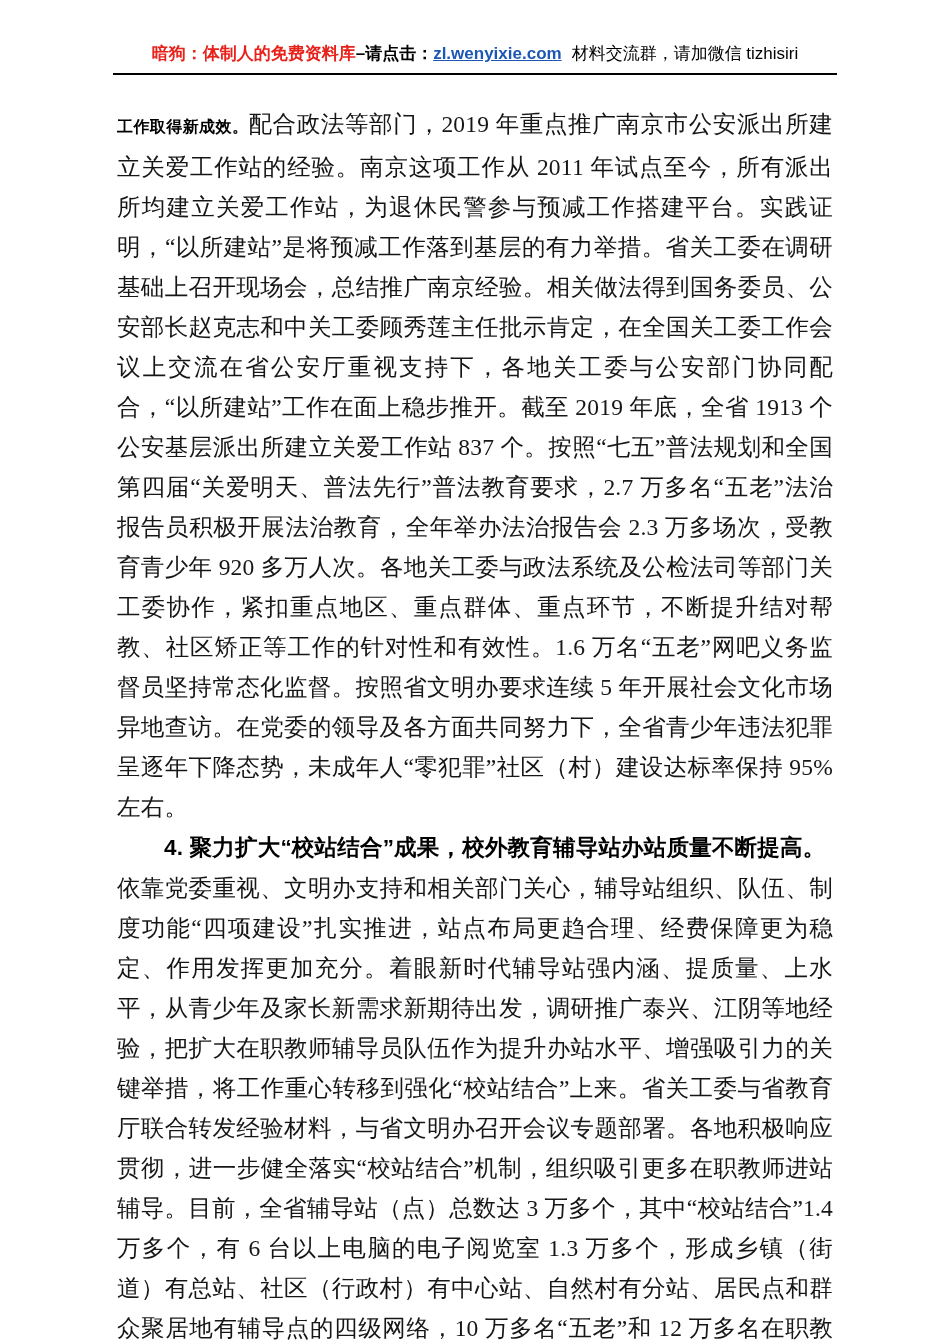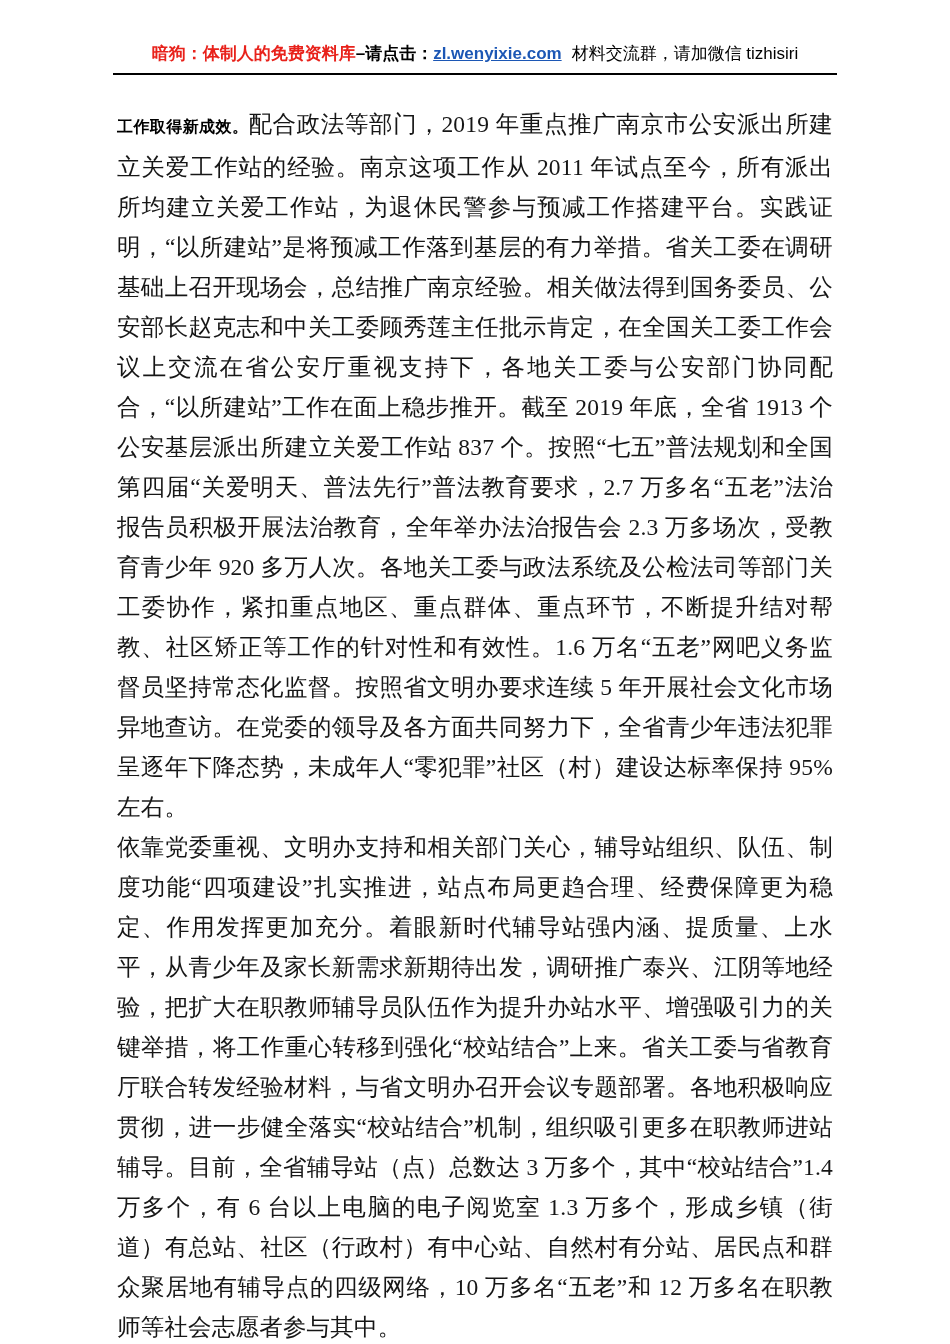--- a/index.html
+++ b/index.html
@@ -108,18 +108,19 @@
     <div class="header-line">
       <span class="hdr-red">暗狗：体制人的免费资料库</span><span class="hdr-bold-black">–请点击：</span><a class="hdr-link" href="#">zl.wenyixie.com</a><span class="hdr-plain">材料交流群，请加微信 tizhisiri</span>
     </div>
   </div>
   <div class="header-rule"></div>
 
   <div class="body-wrap">
 
     <p class="para"><span class="bold-run">工作取得新成效。</span><span>配合政法等部门，2019 年重点推广南京市公安派出所建立关爱工作站的经验。南京这项工作从 2011 年试点至今，所有派出所均建立关爱工作站，为退休民警参与预减工作搭建平台。实践证明，“以所建站”是将预减工作落到基层的有力举措。省关工委在调研基础上召开现场会，总结推广南京经验。相关做法得到国务委员、公安部长赵克志和中关工委顾秀莲主任批示肯定，在全国关工委工作会议上交流在省公安厅重视支持下，各地关工委与公安部门协同配合，“以所建站”工作在面上稳步推开。截至 2019 年底，全省 1913 个公安基层派出所建立关爱工作站 837 个。按照“七五”普法规划和全国第四届“关爱明天、普法先行”普法教育要求，2.7 万多名“五老”法治报告员积极开展法治教育，全年举办法治报告会 2.3 万多场次，受教育青少年 920 多万人次。各地关工委与政法系统及公检法司等部门关工委协作，紧扣重点地区、重点群体、重点环节，不断提升结对帮教、社区矫正等工作的针对性和有效性。1.6 万名“五老”网吧义务监督员坚持常态化监督。按照省文明办要求连续 5 年开展社会文化市场异地查访。在党委的领导及各方面共同努力下，全省青少年违法犯罪呈逐年下降态势，未成年人“零犯罪”社区（村）建设达标率保持 95%左右。</span></p>
 
+    <p class="para indent-heading"><span class="section-heading">4. 聚力扩大“校站结合”成果，校外教育辅导站办站质量不断提高。</span></p>
 
     <p class="para"><span>依靠党委重视、文明办支持和相关部门关心，辅导站组织、队伍、制度功能“四项建设”扎实推进，站点布局更趋合理、经费保障更为稳定、作用发挥更加充分。着眼新时代辅导站强内涵、提质量、上水平，从青少年及家长新需求新期待出发，调研推广泰兴、江阴等地经验，把扩大在职教师辅导员队伍作为提升办站水平、增强吸引力的关键举措，将工作重心转移到强化“校站结合”上来。省关工委与省教育厅联合转发经验材料，与省文明办召开会议专题部署。各地积极响应贯彻，进一步健全落实“校站结合”机制，组织吸引更多在职教师进站辅导。目前，全省辅导站（点）总数达 3 万多个，其中“校站结合”1.4 万多个，有 6 台以上电脑的电子阅览室 1.3 万多个，形成乡镇（街道）有总站、社区（行政村）有中心站、自然村有分站、居民点和群众聚居地有辅导点的四级网络，10 万多名“五老”和 12 万多名在职教师等社会志愿者参与其中。</span></p>
 
   </div>
 
 </div>
 
 </body></html>

